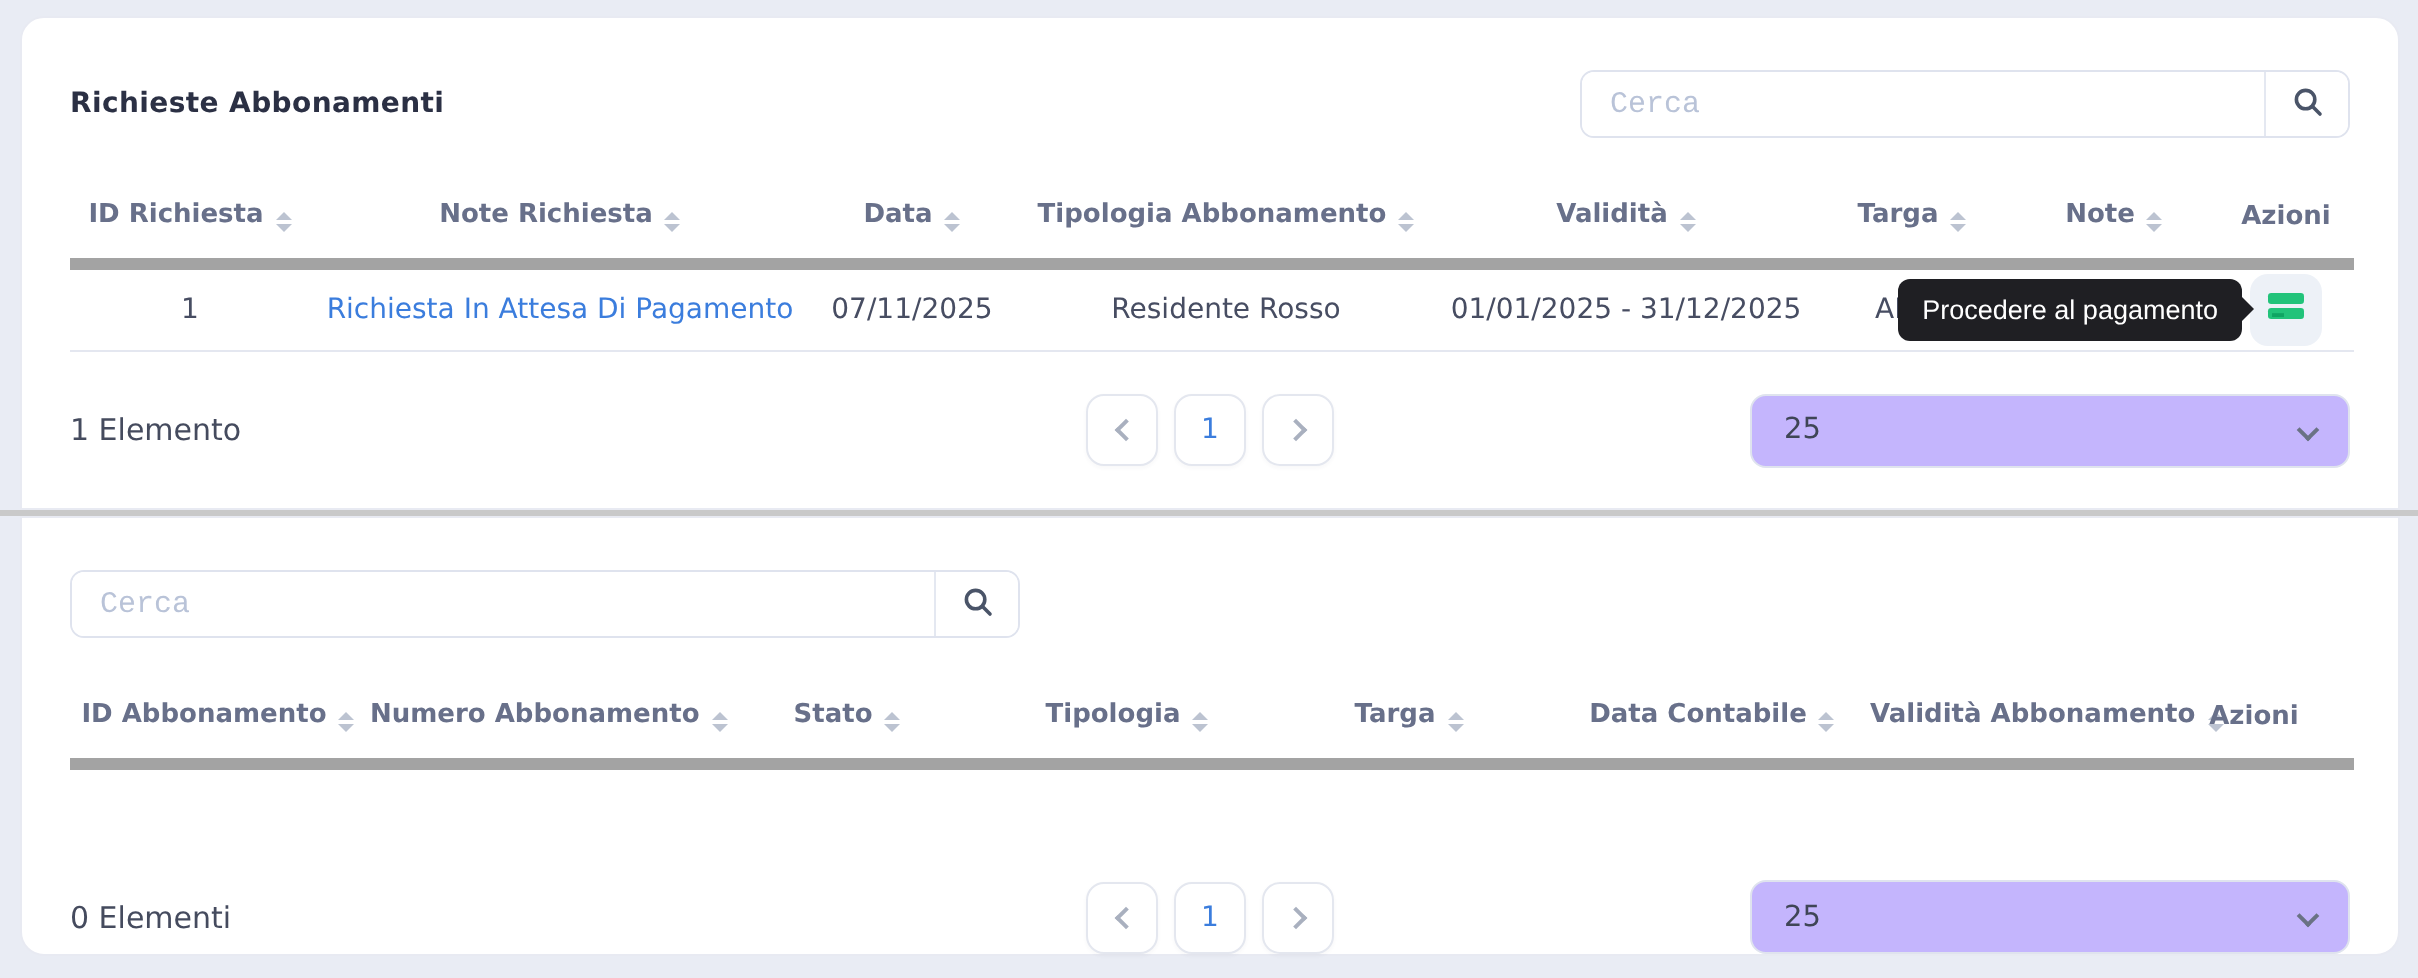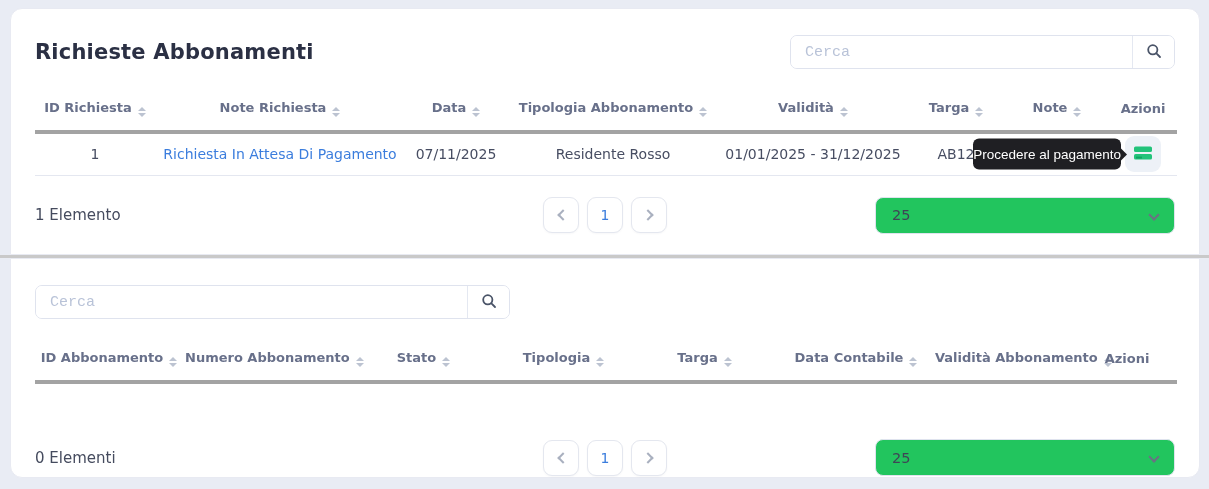--- a/index.html
+++ b/index.html
@@ -17,21 +17,21 @@
   }
   .card.top { border-radius:12px 12px 0 0; height:247px; padding:26px 24px 0 24px; }
   .card.bottom { border-radius:0 0 12px 12px; height:220px; padding:26px 24px 0 24px; }
   .section-divider {
     height:3px; background:#c9c9c9;
     margin:0 -9px 0 -10px;
   }
   
   .card-head { display:flex; align-items:center; justify-content:space-between; }
   .card-title {
-    font-size:21px; font-weight:600; color:#2b3044; letter-spacing:.2px;
+    font-size:14px; font-weight:600; color:#2b3044; letter-spacing:.2px;
   }
   .search-group {
     display:flex; align-items:stretch; height:34px;
     border:1px solid #dfe3ee; border-radius:7px; background:#fff; overflow:hidden;
   }
   .search-group.w1 { width:385px; }
   .search-group.w2 { width:475px; }
   .search-input {
     flex:1; border:none; outline:none; padding:0 14px;
     font-family:Liberation Mono, monospace; font-size:15px; color:#8b5cf6;
@@ -39,21 +39,21 @@
   .search-input::placeholder { color:#b9c3d8; opacity:1; }
   .search-btn {
     width:42px; border:none; border-left:1px solid #e4e8f1; background:#fff;
     display:flex; align-items:center; justify-content:center; cursor:pointer;
   }
   
   table { width:100%; border-collapse:collapse; table-layout:fixed; margin-top:20px; }
   th {
     font-size:13px; font-weight:600; color:#68708a;
     padding:11px 2px 13px 2px; text-align:center; white-space:nowrap;
-    border-bottom:4px solid #a3a3a3;
+    border-bottom:6px solid #a3a3a3;
   }
   td {
     font-size:14px; font-weight:500; color:#474d62;
     padding:0 2px; height:43px; text-align:center; white-space:nowrap;
     border-bottom:1px solid #e4e7f0;
   }
   .sort-icon { display:inline-flex; flex-direction:column; gap:2px; margin-left:6px; vertical-align:1px; }
   .sort-icon b { display:block; width:0; height:0; border-left:4px solid transparent; border-right:4px solid transparent; }
   .sort-icon .up { border-bottom:4px solid #bcc3d1; }
   .sort-icon .dn { border-top:4px solid #bcc3d1; }
@@ -62,21 +62,21 @@
   .actions-cell { position:relative; }
   .icon-btn {
     width:36px; height:36px; border:none; border-radius:9px; background:#edf1f7;
     display:inline-flex; align-items:center; justify-content:center; cursor:pointer;
     vertical-align:middle;
   }
   .tooltip {
     position:absolute; right:56px; top:50%; transform:translateY(-50%);
     background:#1f1f23; color:#ffffff; white-space:nowrap;
     font-family:"Liberation Sans",sans-serif; font-size:13.5px;
-    padding:8px 0; border-radius:6px; z-index:5;
+    padding:8px 12px; border-radius:6px; z-index:5;
   }
   .tooltip::after {
     content:""; position:absolute; left:100%; top:50%; transform:translateY(-50%);
     border:6px solid transparent; border-left-color:#1f1f23;
   }
   
   .card-foot { display:flex; align-items:center; margin-top:21px; position:relative; height:37px; }
   .count-label { font-size:15px; color:#454b5e; }
   .pagination {
     position:absolute; left:50%; transform:translateX(-50%);
@@ -86,21 +86,21 @@
     width:36px; height:36px; background:#fff; border:1px solid #e4e7ef; border-radius:9px;
     display:flex; align-items:center; justify-content:center; cursor:pointer;
     box-shadow:0 1px 2px rgba(40,50,80,.04);
     font-size:14px; font-weight:500; color:#3b7ddd; font-family:inherit;
   }
   .chev { display:block; width:8px; height:8px; }
   .chev.left  { border-left:2px solid #a9b0bf; border-bottom:2px solid #a9b0bf; transform:rotate(45deg); margin-left:3px; }
   .chev.right { border-right:2px solid #a9b0bf; border-bottom:2px solid #a9b0bf; transform:rotate(-45deg); margin-right:3px; }
   .page-size {
     margin-left:auto; width:300px; height:37px;
-    border:1px solid #dfe3ee; border-radius:8px; background:#22c55e;
+    border:1px solid #dfe3ee; border-radius:8px; background:#c4b5fd;
     display:flex; align-items:center; padding:0 16px;
     font-size:14.5px; color:#3f4556; cursor:pointer; position:relative;
   }
   .chev.down {
     position:absolute; right:16px; top:13px;
     border-right:2px solid #6a7284; border-bottom:2px solid #6a7284; transform:rotate(45deg);
   }
   .empty-gap { height:34px; }
 </style>
 </head>

